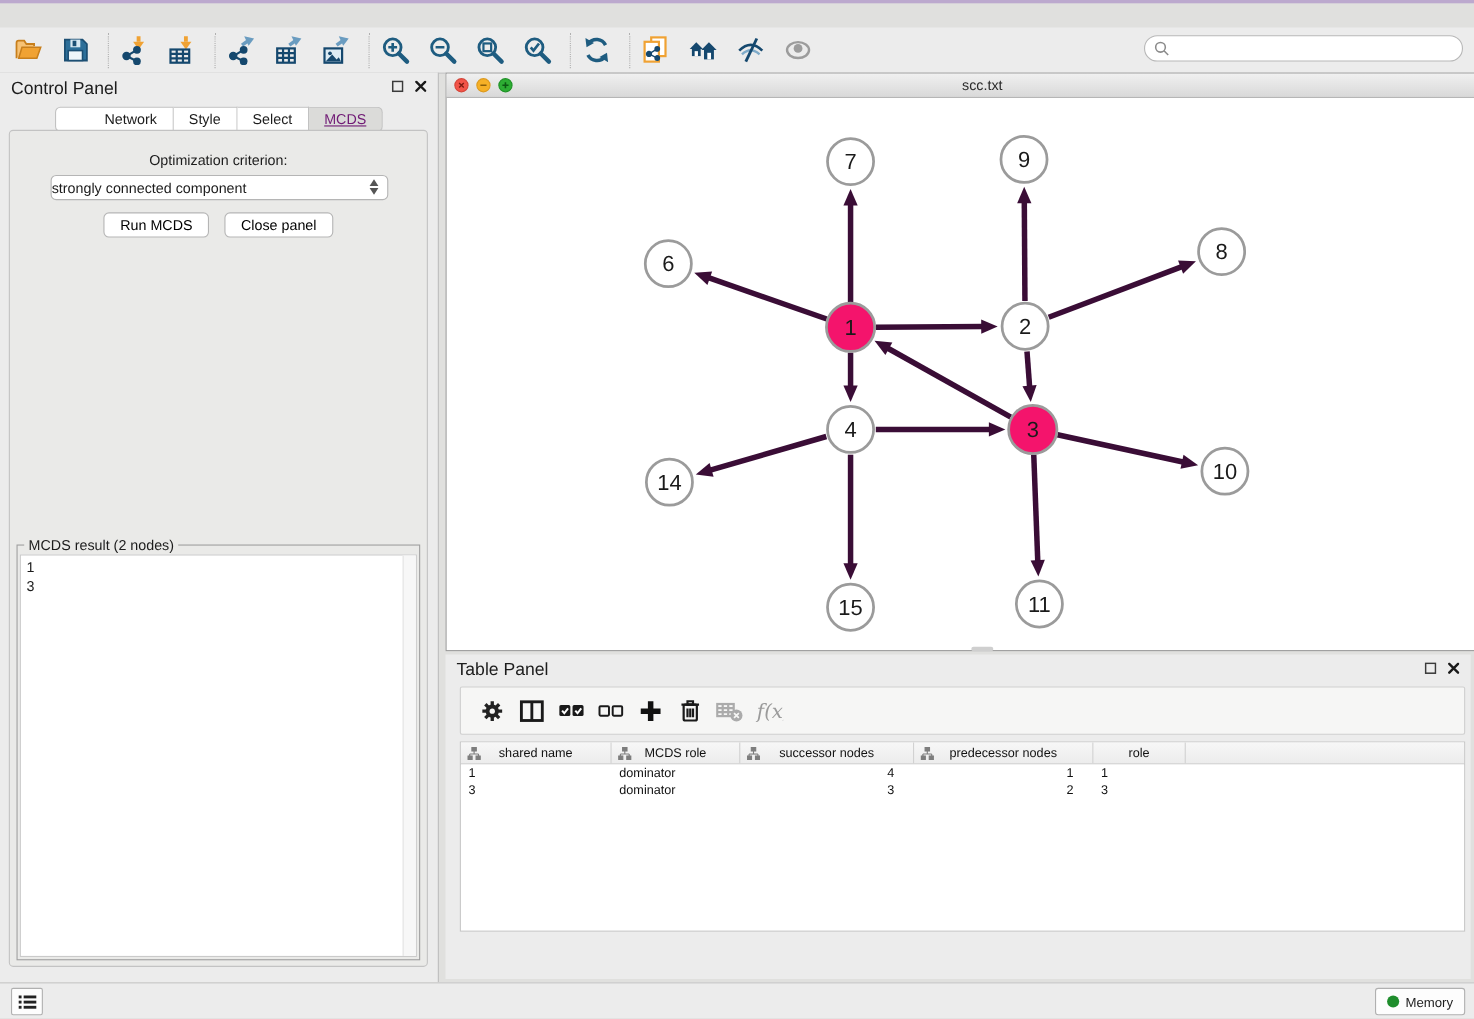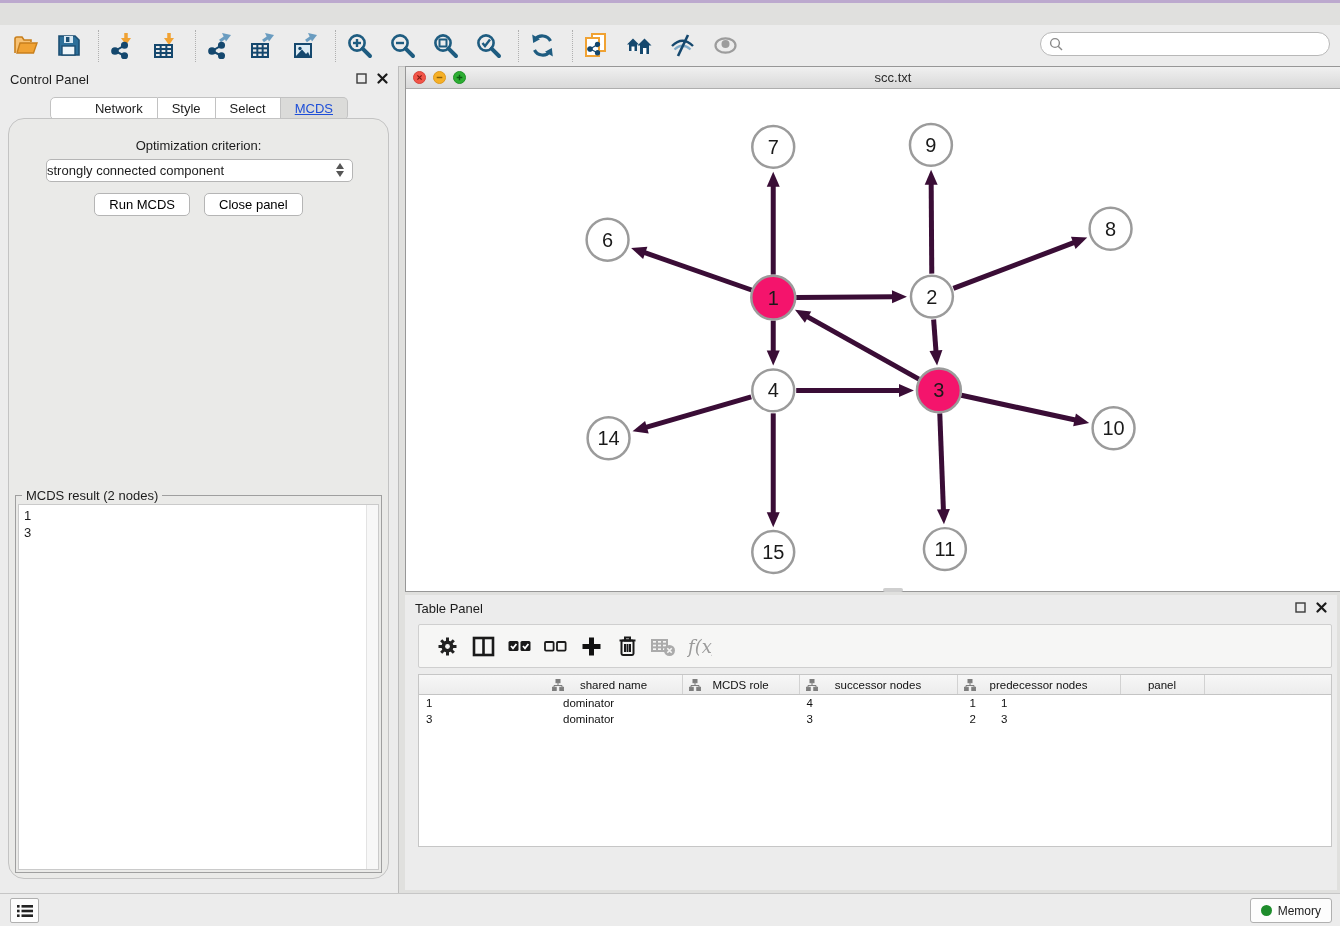--- a/index.html
+++ b/index.html
@@ -15,29 +15,29 @@
   .app-title { position:absolute; left:0; right:0; top:3px; text-align:center; font-size:13px; color:#9a9a9a; }
   .toolbar { position:absolute; top:25px; left:0; right:0; height:42px; background:#ececec; border-bottom:1px solid #c2c2c2; display:flex; align-items:center; padding-left:10px; }
   .tool { width:30px; height:30px; margin-right:13px; display:flex; align-items:center; justify-content:center; cursor:pointer; }
   .tool svg { width:27px; height:27px; }
   .tb-sep { width:1px; height:32px; margin:0 8px 0 2px; border-left:1px dotted #b0b0b0; }
   .searchbox { position:absolute; right:10px; top:7px; width:290px; height:24px; background:#fff; border:1px solid #b8b8b8; border-radius:12px; display:flex; align-items:center; padding-left:8px; }
   .searchbox input { border:none; outline:none; flex:1; font-size:13px; background:transparent; height:20px; }
 
   
   .control-panel { position:absolute; left:0; top:66px; width:399px; bottom:33px; background:#ececec; border-right:1px solid #bdbdbd; }
-  .panel-header { position:absolute; top:6px; left:10px; font-size:13px; color:#1c1c1c; }
+  .panel-header { position:absolute; top:6px; left:10px; font-size:16px; color:#1c1c1c; }
   .panel-hdr-icons { position:absolute; top:7px; right:10px; display:flex; gap:10px; align-items:center; }
   .panel-hdr-icons svg { display:block; }
   .cp-tabs { position:absolute; top:31px; left:0; right:0; display:flex; justify-content:center; }
   .cp-tab, .bt-tab { font-size:13px; padding:3px 14px; background:#fff; border:1px solid #c2c2c2; border-left:none; cursor:pointer; }
   .cp-tab:first-child, .bt-tab:first-child { border-left:1px solid #c2c2c2; border-radius:5px 0 0 5px;padding-left:44px; }
   .cp-tab:last-child, .bt-tab:last-child { border-radius:0 5px 5px 0; }
-  .cp-tab.selected, .bt-tab.selected { background:#dbdbd9; color:#1d4ed8;text-decoration:underline; }
-  .cp-body { position:absolute; left:8px; right:9px; top:52px; bottom:14px; background:#eaeae8; border:1px solid #c3c3c3; border-radius:16px; }
+  .cp-tab.selected, .bt-tab.selected { background:#dbdbd9; color:#701a75;text-decoration:underline; }
+  .cp-body { position:absolute; left:8px; right:9px; top:52px; bottom:14px; background:#eaeae8; border:1px solid #c3c3c3; border-radius:4px; }
   .opt-label { position:absolute; top:19px; left:0; right:0; text-align:center; font-size:13px; }
   .dropdown { position:absolute; left:37px; right:35px; top:40px; height:23px; background:#fff; border:1px solid #b5b5b5; border-radius:5px; display:flex; align-items:center; font-size:13px; cursor:pointer; }
   .dd-stepper { position:absolute; right:8px; top:3px; display:flex; flex-direction:column; gap:2px; }
   .dd-stepper .up { width:0; height:0; border-left:4px solid transparent; border-right:4px solid transparent; border-bottom:6px solid #555; }
   .dd-stepper .down { width:0; height:0; border-left:4px solid transparent; border-right:4px solid transparent; border-top:6px solid #555; }
   .cp-buttons { position:absolute; top:74px; left:0; right:0; display:flex; justify-content:center; gap:14px; }
   .btn { font-size:13px; background:#fff; border:1px solid #b5b5b5; border-radius:5px; padding:3px 14px; cursor:pointer; }
   .groupbox { position:absolute; left:6px; right:6px; top:376px; height:378px; border:1px solid #9f9f9f; }
   .groupbox-label { position:absolute; top:-8px; left:6px; background:#eaeae8; padding:0 4px; font-size:13px; }
   .result-area { position:absolute; left:2px; right:2px; top:8px; bottom:2px; background:#fff; border:1px solid #cacaca; }
@@ -57,21 +57,21 @@
   .net-canvas { position:absolute; top:22px; left:0; right:0; bottom:0; }
   .net-canvas svg { width:100%; height:100%; display:block; }
   .split-handle { position:absolute; left:50%; bottom:-1px; width:20px; height:4px; background:#cfcfcf; border-radius:2px; transform:translateX(-50%); cursor:row-resize; }
 
   
   .table-panel { position:absolute; left:405px; top:595px; width:932px; height:295px; background:#ececec; }
   .tp-toolbar { position:absolute; left:13px; right:5px; top:29px; height:44px; background:#f6f6f5; border:1px solid #cfcfcf; border-radius:2px; display:flex; align-items:center; padding-left:10px; }
   .tp-tool { width:36px; height:30px; display:flex; align-items:center; justify-content:center; cursor:pointer; }
   .tp-tool svg { width:25px; height:25px; }
   .tbl { position:absolute; left:13px; right:5px; top:79px; bottom:43px; background:#fff; border:1px solid #c6c6c6; }
-  .tbl-header { display:flex; height:20px; background:linear-gradient(#f7f7f7,#ececec); border-bottom:1px solid #c4c4c4;justify-content:center; }
+  .tbl-header { display:flex; height:20px; background:linear-gradient(#f7f7f7,#ececec); border-bottom:1px solid #c4c4c4; }
   .tbl-col { position:relative; display:flex; align-items:center; justify-content:center; font-size:11.5px; border-right:1px solid #d2d2d2; color:#111; }
   .tbl-col .hier { position:absolute; left:6px; top:4px; }
   .tbl-row { display:flex; height:16px; background:#fff; cursor:default; }
   .tbl-cell { font-size:11.5px; line-height:16px; color:#111; overflow:hidden; white-space:nowrap; }
   .bt-tabs { position:absolute; bottom:6px; left:0; right:0; display:flex; justify-content:center; }
 
   
   .statusbar { position:absolute; left:0; right:0; bottom:0; height:33px; background:#ececec; border-top:1px solid #c6c6c6; }
   .sb-left-btn { position:absolute; left:10px; top:4px; width:29px; height:25px; background:#fdfdfd; border:1px solid #b0b0b0; border-radius:2px; display:flex; align-items:center; justify-content:center; cursor:pointer; }
   .memory-btn { position:absolute; right:8px; top:4px; height:25px; background:#fdfdfd; border:1px solid #b0b0b0; border-radius:3px; display:flex; align-items:center; gap:6px; padding:0 10px; font-size:12px; cursor:pointer; }
@@ -524,21 +524,21 @@
                 <line x1="2" y1="6.5" x2="10" y2="6.5" fill="none"></line>
                 <line x1="2" y1="6.5" x2="2" y2="8.3" fill="none"></line>
                 <line x1="10" y1="6.5" x2="10" y2="8.3" fill="none"></line>
                 <rect x="0.2" y="8.3" width="4" height="3.2"></rect>
                 <rect x="7.8" y="8.3" width="4" height="3.2"></rect>
               </g>
             </svg>
             <span>predecessor nodes</span>
           </div>
           <div class="tbl-col" style="width: 84px;">
-            <span>panel</span>
+            <span>role</span>
           </div>
         </div>
       <div id="tbl-body">
           <div class="tbl-row">
             <div class="tbl-cell" style="width: 137px; text-align: left; padding: 0px 0px 0px 7px;">1</div>
             <div class="tbl-cell" style="width: 117px; text-align: left; padding: 0px 0px 0px 7px;">dominator</div>
             <div class="tbl-cell" style="width: 158px; text-align: right; padding: 0px 18px 0px 0px;">4</div>
             <div class="tbl-cell" style="width: 163px; text-align: right; padding: 0px 18px 0px 0px;">1</div>
             <div class="tbl-cell" style="width: 84px; text-align: left; padding: 0px 0px 0px 7px;">1</div>
           </div>

